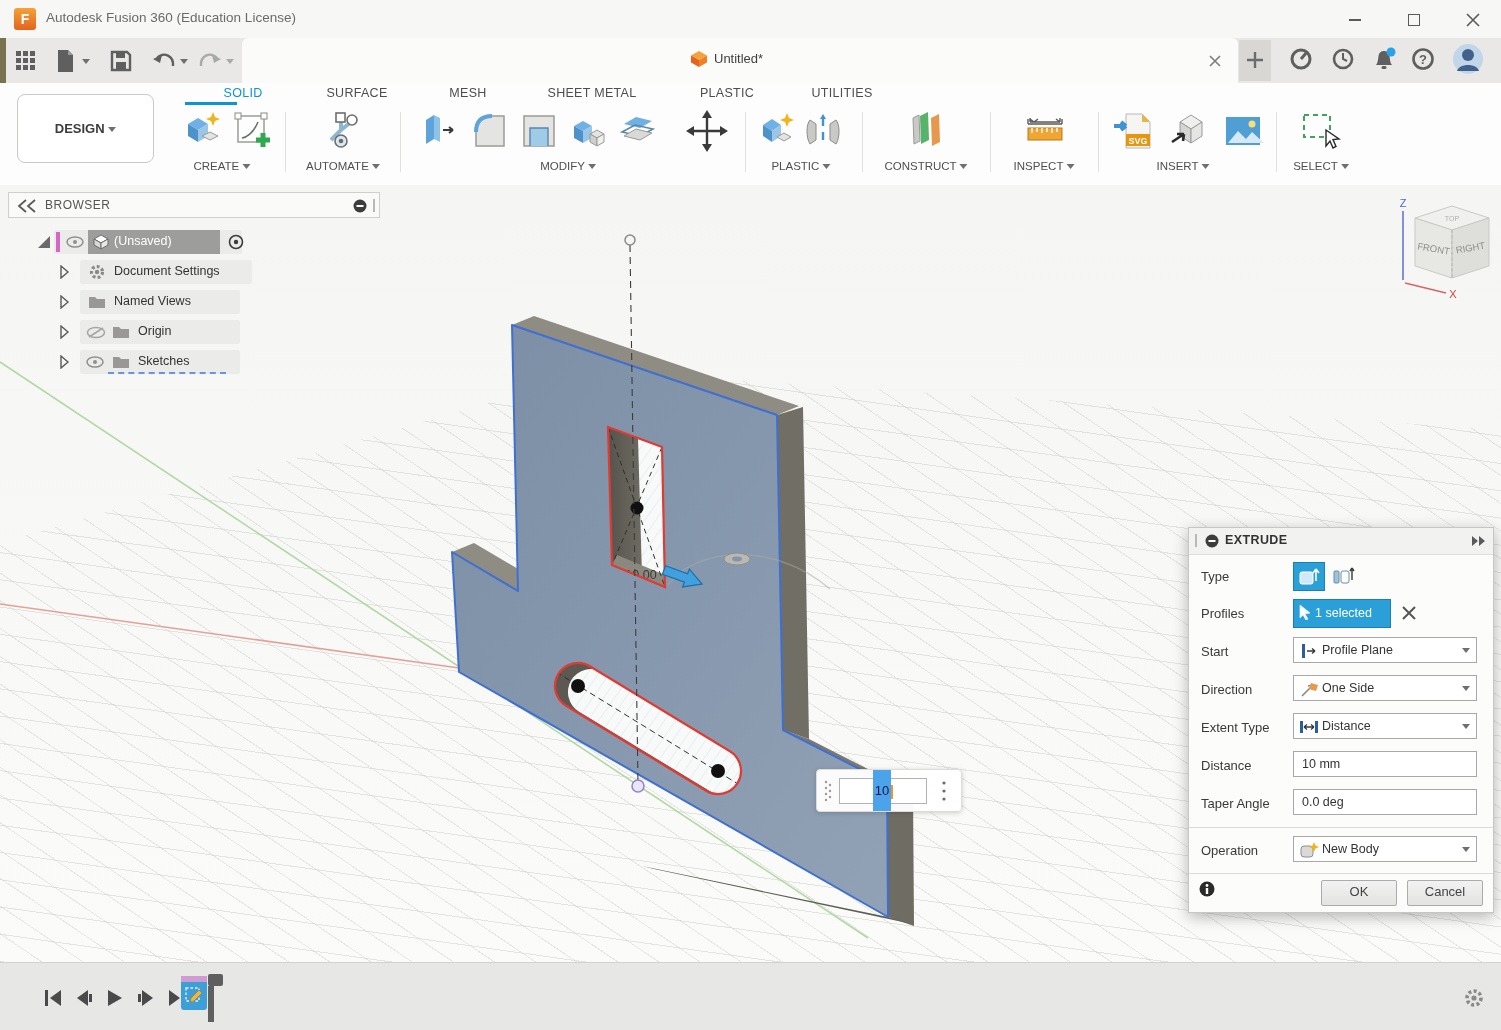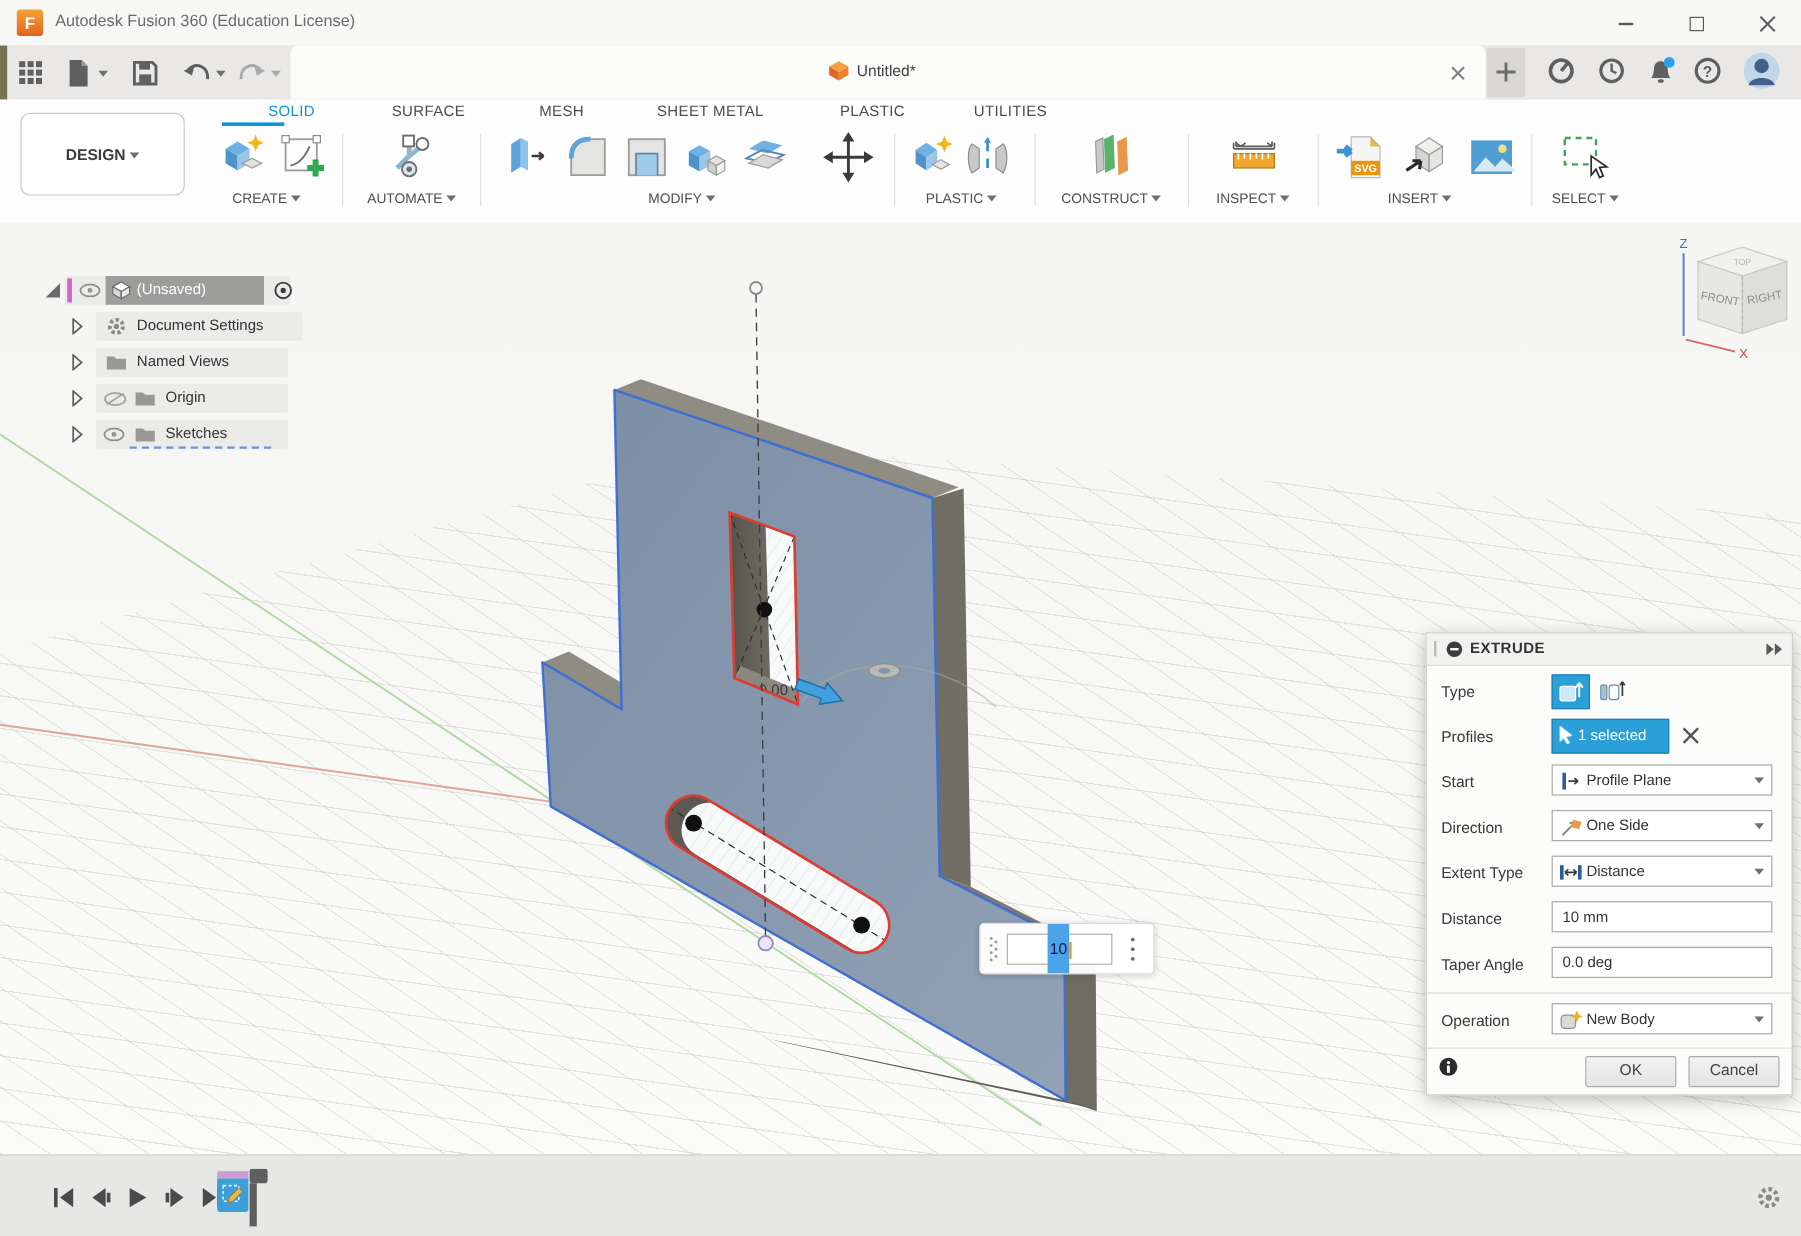--- a/index.html
+++ b/index.html
@@ -434,20 +434,31 @@
       <text x="55" y="57" text-anchor="middle" font-size="9.5" fill="#8d8d8a" transform="rotate(10 55 57)">FRONT</text>
       <text x="93" y="56" text-anchor="middle" font-size="9.5" fill="#8d8d8a" transform="rotate(-10 93 56)">RIGHT</text>
       <line x1="25" y1="85" x2="25" y2="16" stroke="#6677d4" stroke-width="1.6"></line>
       <text x="25" y="12" text-anchor="middle" font-size="11" fill="#5566cc">Z</text>
       <line x1="27" y1="88" x2="68" y2="98" stroke="#d46666" stroke-width="1.6"></line>
       <text x="75" y="103" text-anchor="middle" font-size="11" fill="#cc4444">X</text>
     </svg>
   </div>
 
   <div class="abs" style="left:8px;top:7px;width:372px;height:180px">
+    <div class="panelbar" style="position:absolute;left:0;top:0;width:372px">
+      <svg style="position:absolute;left:8px;top:6px" width="20" height="14">
+          <path d="M9 1 L2 7 L9 13 M18 1 L11 7 L18 13" fill="none" stroke="#5a5a5a" stroke-width="1.8"></path>
+        </svg>
+      <span class="ptitle">BROWSER</span>
+      <svg style="position:absolute;left:344px;top:6px" width="14" height="14">
+          <circle cx="7" cy="7" r="6.5" fill="#3c3c3c"></circle>
+          <rect x="3.5" y="6" width="7" height="2" fill="#fff"></rect>
+        </svg>
+      <span class="grip" style="left:364px"></span>
+    </div>
 
     <div class="treerow" style="left:0;top:38px;width:372px">
       <svg style="position:absolute;left:28px;top:4px" width="16" height="16">
           <polygon points="2,14 14,14 14,2" fill="#6a6a6a"></polygon>
         </svg>
       <div class="pill" style="left:46px;width:188px"></div>
       <div style="position:absolute;left:48px;top:2px;width:4px;height:20px;background:#d765c8"></div>
       <svg style="position:absolute;left:58px;top:6px" width="18" height="12">
           <ellipse cx="9" cy="6" rx="8" ry="5" fill="none" stroke="#8f8f8d" stroke-width="1.5"></ellipse>
           <circle cx="9" cy="6" r="2" fill="#8f8f8d"></circle>

